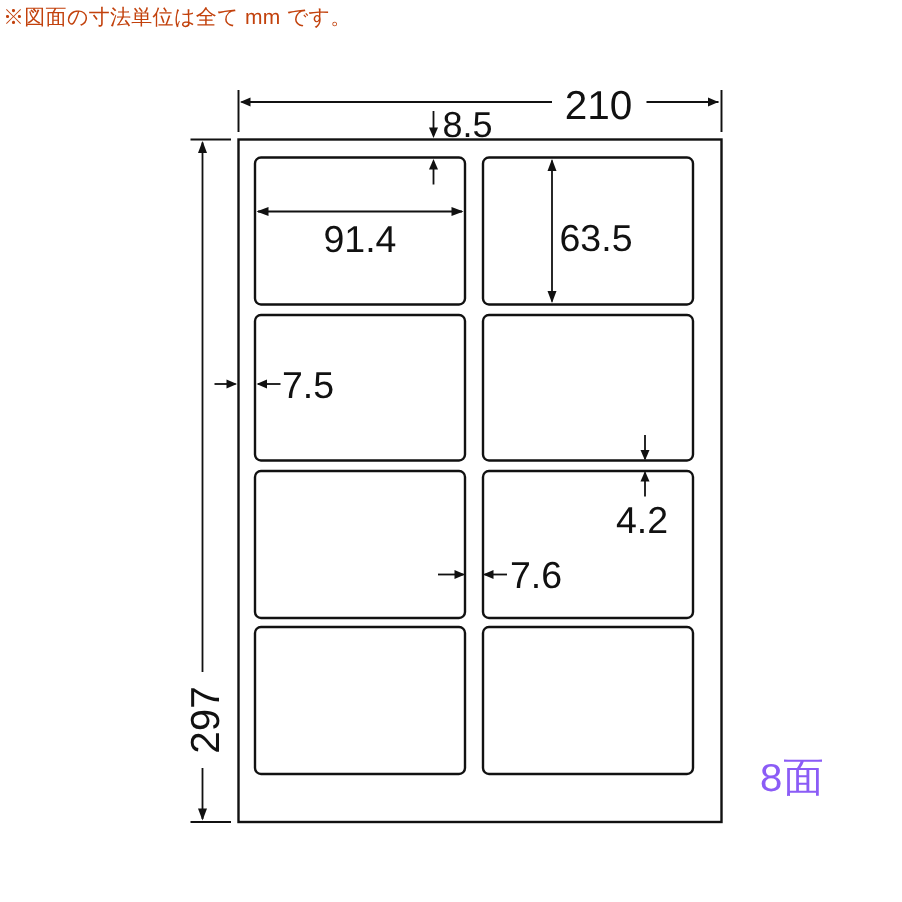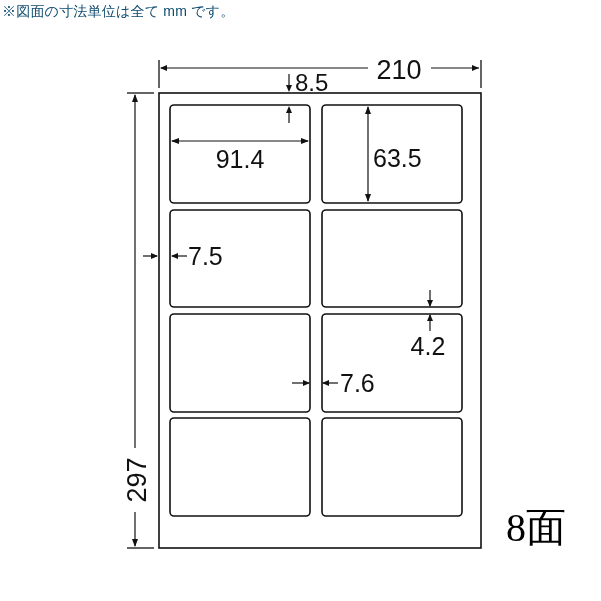--- a/index.html
+++ b/index.html
@@ -1,20 +1,20 @@
 <!DOCTYPE html>
 <html><head>
 <meta charset="utf-8">
 <style>
   html, body { margin:0; padding:0; background:#ffffff; }
   body { width:601px; height:601px; position:relative; overflow:hidden; font-family:"Liberation Sans", sans-serif; }
-  .note { position:absolute; left:2px; top:3px; font-size:14px; color:#0c4a6e; white-space:nowrap; letter-spacing:0.2px; }
+  .note { position:absolute; left:2px; top:3px; font-size:14px; color:#c2410c; white-space:nowrap; letter-spacing:0.2px; }
   svg.diagram { position:absolute; left:0; top:0; }
   .dim-label { font-family:"Liberation Sans", sans-serif; fill:#111; }
-  .count { position:absolute; left:506px; top:500px; font-size:40px; color:#000000; font-family:Liberation Serif, serif; }
+  .count { position:absolute; left:506px; top:500px; font-size:27px; color:#8b5cf6; font-family:Liberation Mono, monospace; }
 </style>
 </head>
 <body>
 
 <div class="note">※図面の寸法単位は全て mm です。</div>
 
 <svg class="diagram" width="601" height="601" viewBox="0 0 601 601">
   <defs>
     <marker id="ah" markerWidth="8" markerHeight="8" refX="7" refY="4" orient="auto" markerUnits="userSpaceOnUse">
       <path d="M0,1 L7,4 L0,7 Z" fill="#111"></path>

